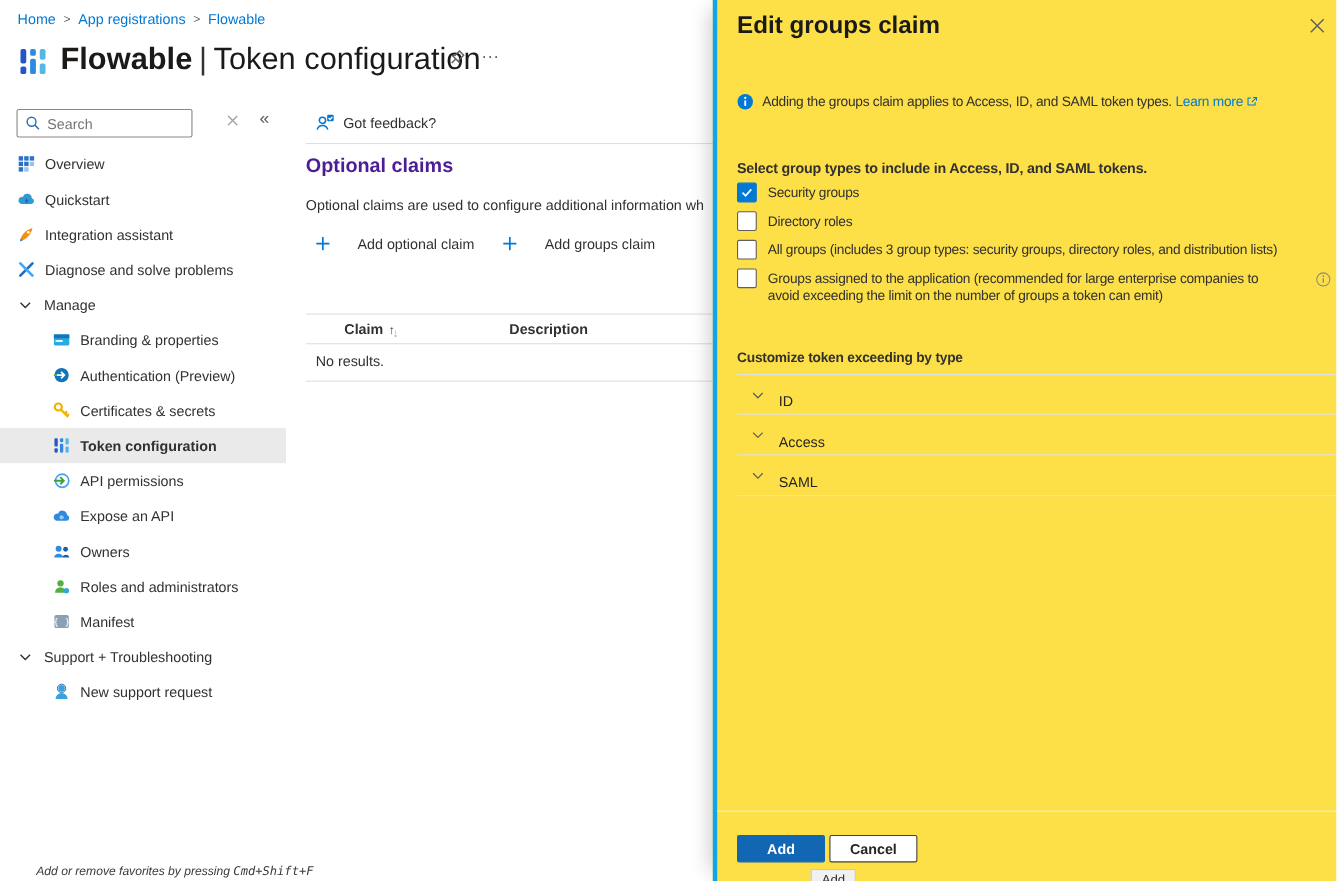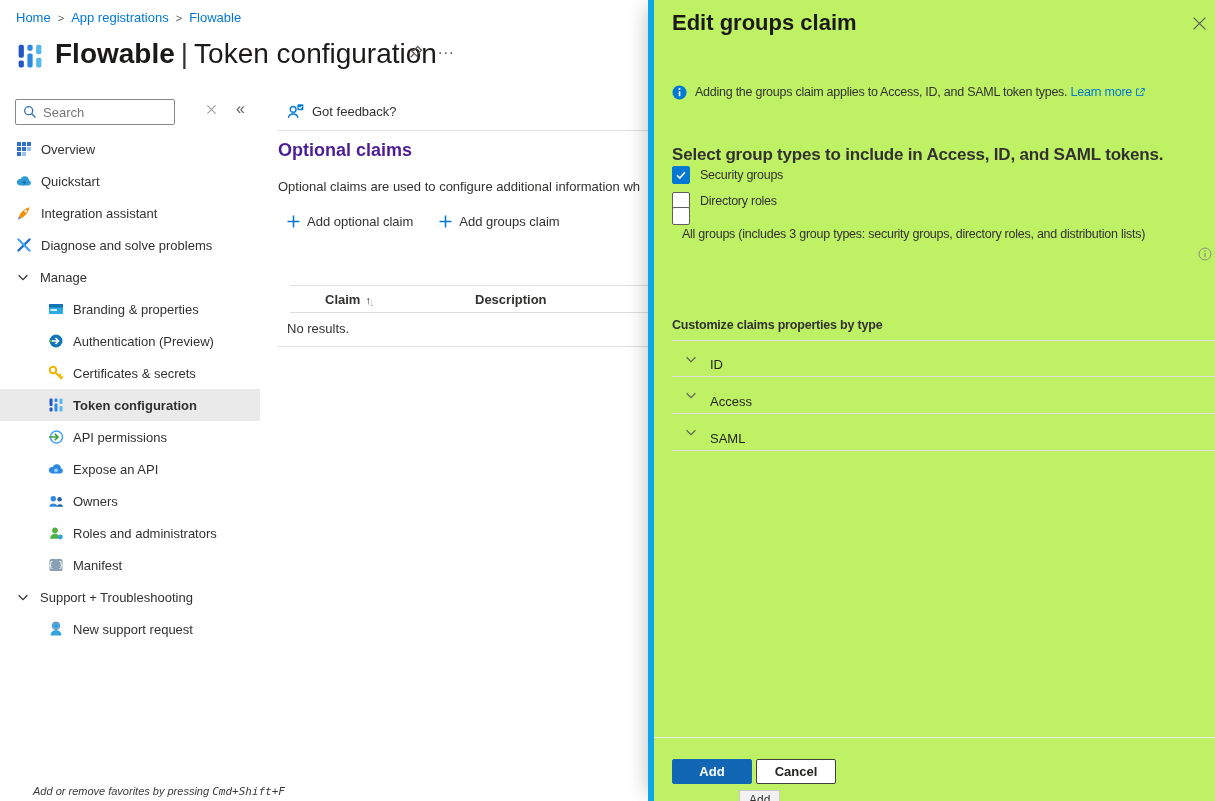--- a/index.html
+++ b/index.html
@@ -40,42 +40,42 @@
   .nav-row.selected { background:#eaeaea; }
   .nav-row.selected .lbl { font-weight:700; }
 
   
   .main { position:absolute; left:278px; top:95px; width:372px; }
   .feedback { position:absolute; left:9px; top:8px; display:flex; align-items:center; gap:8px; cursor:pointer; }
   .main-divider { position:absolute; left:0; top:35px; width:372px; border-top:1px solid #e1dfdd; }
   .main h2 { position:absolute; left:0; top:45px; font-size:18px; font-weight:600; color:#4c1d95; white-space:nowrap; }
   .main .desc { position:absolute; left:0; top:84px; width:372px; white-space:nowrap; overflow:hidden; color:#323130; }
   .claim-actions { position:absolute; left:9px; top:119px; display:flex; gap:26px; }
-  .claim-actions .act { display:flex; align-items:center; gap:7px; color:#323130; cursor:pointer; white-space:nowrap; }
-  .tbl-head { position:absolute; left:12px; top:190px; width:372px; height:28px; border-top:1px solid #e1dfdd; border-bottom:1px solid #e1dfdd; display:flex; align-items:center; font-weight:700; }
+  .claim-actions .act { display:flex; align-items:center; gap:25px; color:#323130; cursor:pointer; white-space:nowrap; }
+  .tbl-head { position:absolute; left:0; top:190px; width:372px; height:28px; border-top:1px solid #e1dfdd; border-bottom:1px solid #e1dfdd; display:flex; align-items:center; font-weight:700; }
   .tbl-head .c1 { margin-left:35px; }
   .tbl-head .c2 { position:absolute; left:185px; }
   .sort-up { font-size:11px; color:#323130; margin-left:5px; }
   .sort-down { font-size:11px; color:#b3b0ad; position:relative; top:2px; margin-left:-2px; }
   .tbl-empty { position:absolute; left:9px; top:226px; }
   .tbl-bottom { position:absolute; left:0; top:251px; width:372px; border-top:1px solid #e1dfdd; }
 
   .fav-hint { position:absolute; left:33px; top:785px; font-style:italic; font-size:11px; color:#3b3a39; }
   .fav-hint .kbd { font-family:"DejaVu Sans Mono", monospace; }
 
   
-  .panel { position:absolute; left:648px; top:0; width:567px; height:801px; background:#bef264;
-           box-shadow:-10px 0 18px -8px rgba(0,0,0,0.22); border-left:6px solid #0ea5e9; }
+  .panel { position:absolute; left:648px; top:0; width:567px; height:801px; background:#fde047;
+           box-shadow:-10px 0 18px -8px rgba(0,0,0,0.22); border-left:4px solid #0ea5e9; }
   .panel h1 { position:absolute; left:18px; top:10px; font-size:22px; font-weight:700; color:#1b1a19; }
   .panel-close { position:absolute; left:538px; top:16px; cursor:pointer; }
   .info-row { position:absolute; left:18px; top:85px; display:flex; align-items:flex-start; gap:8px; width:530px; }
   .info-row .txt { font-size:12.5px; letter-spacing:-0.25px; }
   .ext-icon { display:inline-block; vertical-align:-2px; margin-left:2px; }
 
-  .group-label { position:absolute; left:18px; top:145px; font-weight:700; font-size:17px; letter-spacing:-0.2px; }
+  .group-label { position:absolute; left:18px; top:145px; font-weight:700; font-size:13px; letter-spacing:-0.2px; }
   .cb-row { position:absolute; left:18px; display:flex; align-items:flex-start; cursor:pointer; }
   .cb { width:18px; height:18px; border:1px solid #605e5c; border-radius:2px; background:#fff; flex:0 0 18px; display:flex; align-items:center; justify-content:center; }
   .cb.checked { background:#0078d4; border-color:#0078d4; }
   .cb-row .cb-lbl { margin-left:10px; font-size:12.5px; letter-spacing:-0.25px; line-height:16px; padding-top:1px; }
   .cb-info { position:absolute; left:544px; top:247px; cursor:pointer; }
 
   .customize-label { position:absolute; left:18px; top:318px; font-weight:700; font-size:12.5px; letter-spacing:-0.2px; }
   .accordions { position:absolute; left:18px; top:340px; right:0; }
   .acc-row { height:37px; display:flex; align-items:center; border-bottom:1px solid #e1e1e1; cursor:pointer; }
   .acc-row:first-child { border-top:1px solid #e1e1e1; }
@@ -396,33 +396,37 @@
       <svg width="12" height="12" viewBox="0 0 12 12">
           <path d="M2 6.2 L4.8 9 L10 3.2" stroke="#fff" stroke-width="1.6" fill="none"></path>
         </svg>
     </span>
     <span class="cb-lbl">Security groups</span>
   </div>
   <div class="cb-row" style="top:192px;">
     <span class="cb"></span>
     <span class="cb-lbl">Directory roles</span>
   </div>
-  <div class="cb-row" style="top:207px;flex-direction:column;">
+  <div class="cb-row" style="top:218px;">
     <span class="cb"></span>
     <span class="cb-lbl" style="white-space:nowrap;">All groups (includes 3 group types: security groups, directory roles, and distribution lists)</span>
+  </div>
+  <div class="cb-row" style="top:244px;">
+    <span class="cb"></span>
+    <span class="cb-lbl" style="width:458px;">Groups assigned to the application (recommended for large enterprise companies to avoid exceeding the limit on the number of groups a token can emit)</span>
   </div>
   <span class="cb-info">
     <svg width="14" height="14" viewBox="0 0 16 16">
         <circle cx="8" cy="8" r="6.8" fill="none" stroke="#8a8886" stroke-width="1.1"></circle>
         <rect x="7.3" y="6.8" width="1.4" height="4.6" fill="#8a8886"></rect>
         <circle cx="8" cy="4.6" r="0.9" fill="#8a8886"></circle>
       </svg>
   </span>
 
-  <div class="customize-label">Customize claims properties by type</div>
+  <div class="customize-label">Customize token exceeding by type</div>
 
   <div class="accordions">
     <div class="acc-row">
       <span class="chev">
           <svg width="14" height="14" viewBox="0 0 16 16">
             <path d="M3 6 l5 5 5 -5" stroke="#605e5c" stroke-width="1.3" fill="none"></path>
           </svg>
         </span>
       <span class="acc-lbl">ID</span>
     </div>

